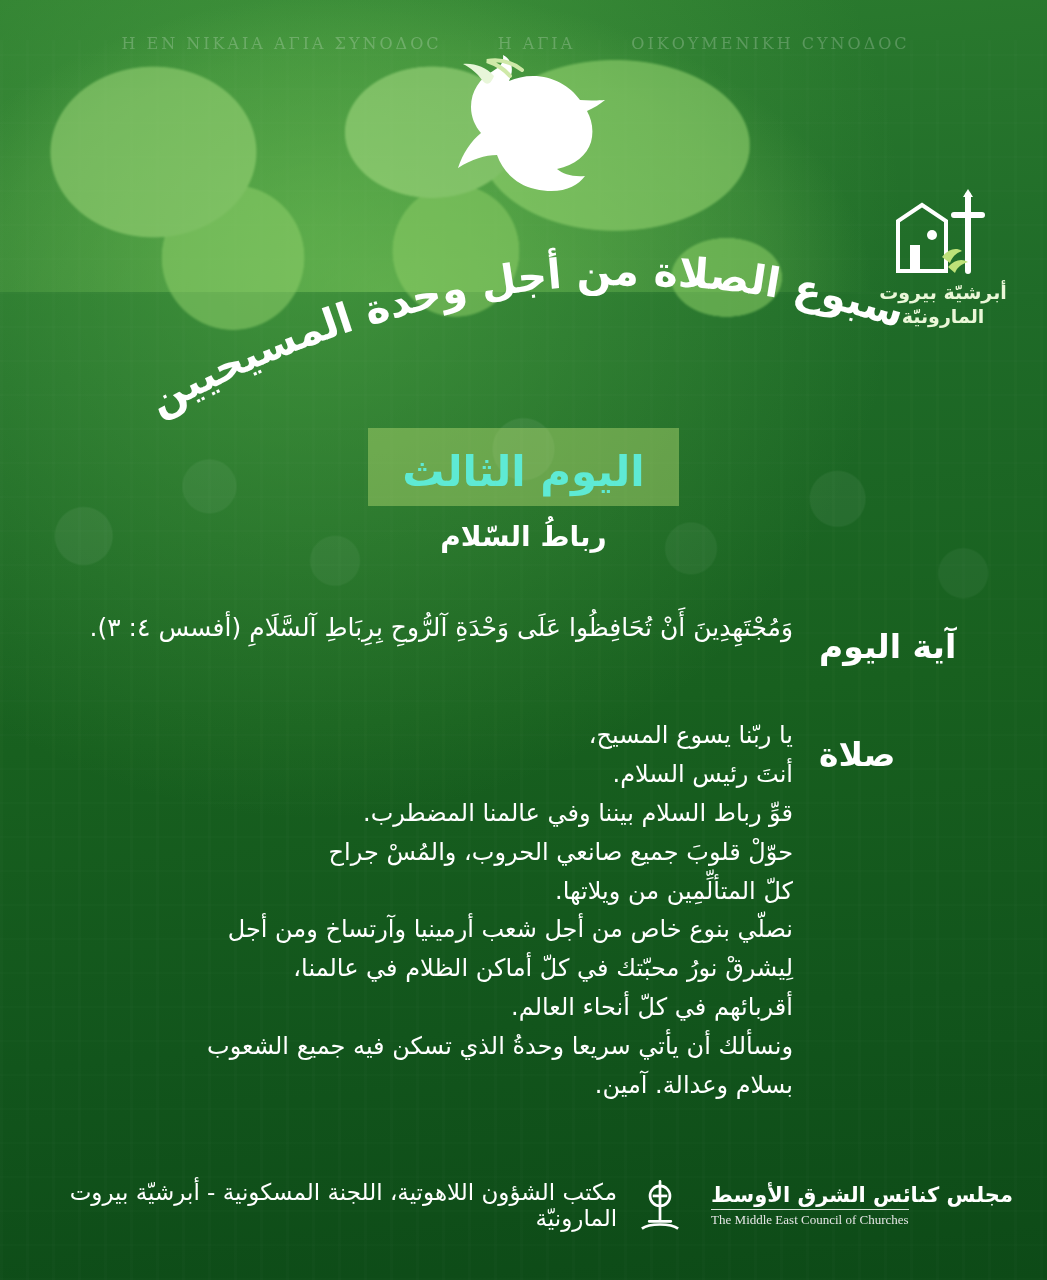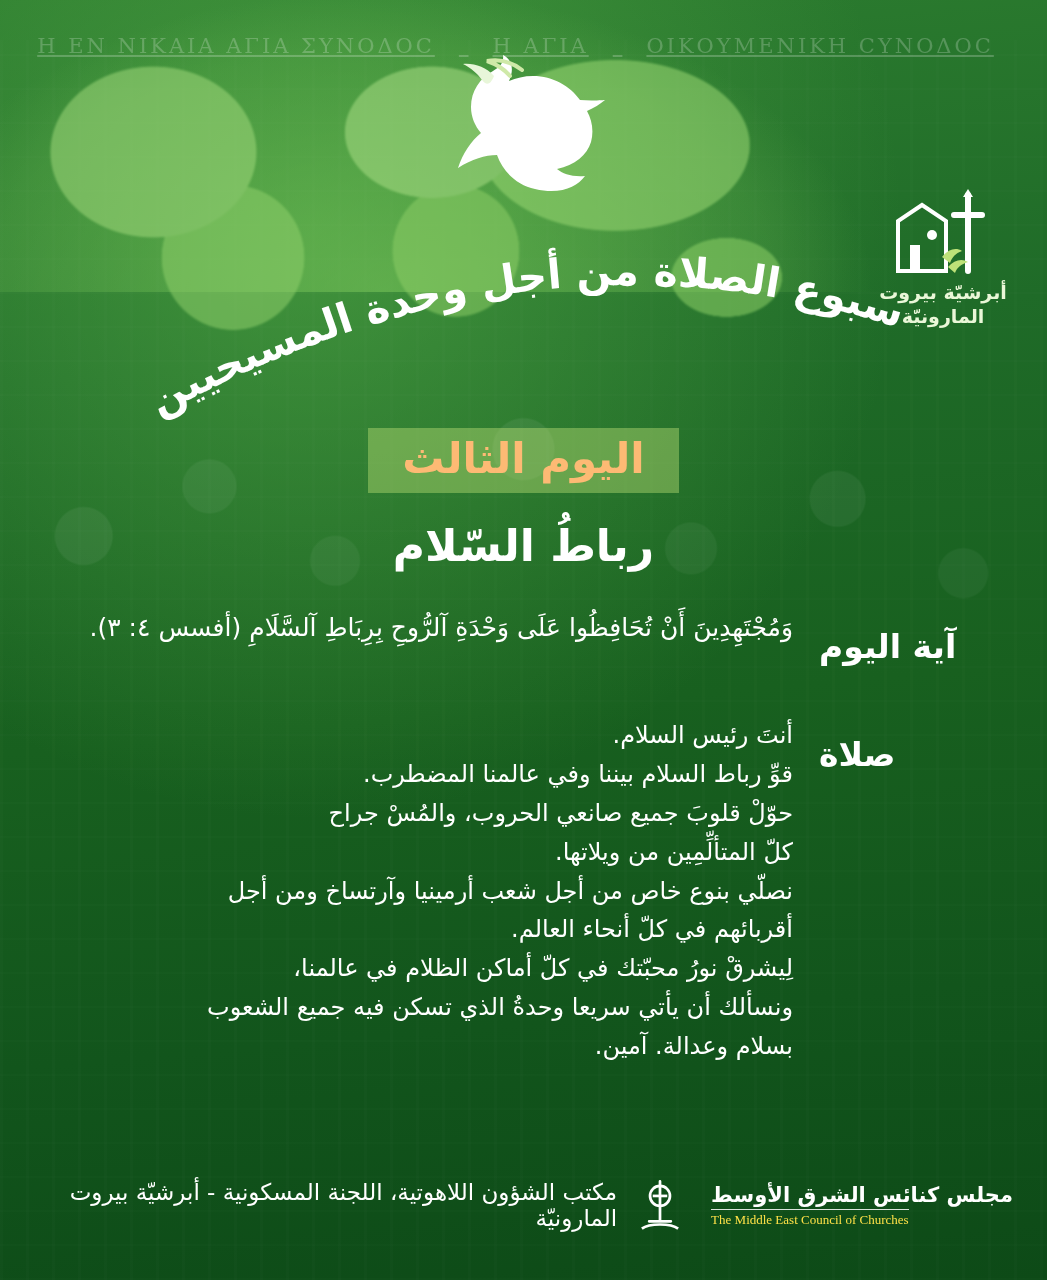--- a/index.html
+++ b/index.html
@@ -65,27 +65,26 @@
       radial-gradient(ellipse 17% 26% at 72% 38%, #9ad873 0 99%, rgba(0,0,0,0) 100%),
       radial-gradient(ellipse 7% 12% at 86% 78%, #8dd067 0 99%, rgba(0,0,0,0) 100%);
     filter: blur(1px);
   }
   .greek-band {
     position: absolute;
     left: 0; right: 16px; top: 34px;
     height: 60px;
     text-align: center;
     font-family: "DejaVu Serif", serif;
-    font-size: 21px;
+    font-size: 16px;
     letter-spacing: 3px;
     color: rgba(255,255,255,0.22);
     white-space: nowrap;
     overflow: hidden;
     direction: ltr;
-    text-decoration: underline;
   }
   .greek-band span { margin: 0 24px; }
 
   
   .dove {
     position: absolute;
     left: 430px;
     top: 48px;
     width: 190px;
     height: 200px;
@@ -127,35 +126,35 @@
 
   
   .day-badge {
     position: absolute;
     top: 428px;
     left: 0; right: 0;
     text-align: center;
   }
   .day-badge-inner {
     display: inline-block;
-    padding: 6px 34px 10px;
+    padding: 19px 34px 10px;
     background: rgba(190,226,120,0.42);
     font-size: 42px;
     font-weight: bold;
-    color: #fdba74;
+    color: #5eead4;
     letter-spacing: 1px;
   }
 
   
   .subtitle {
     position: absolute;
     top: 520px;
     left: 0; right: 0;
     text-align: center;
-    font-size: 44px;
+    font-size: 28px;
     font-weight: bold;
     color: #ffffff;
   }
 
   
   .row {
     position: absolute;
     display: flex;
     align-items: flex-start;
     justify-content: flex-start;
@@ -210,21 +209,21 @@
     direction: ltr;
   }
   .mecc-arabic {
     font-size: 21px;
     font-weight: bold;
     color: #ffffff;
     letter-spacing: 0px;
   }
   .mecc-en {
     font-size: 13px;
-    color: #fde047;
+    color: #e5e5e5;
     font-family: "Liberation Serif", serif;
     border-top: 1px solid rgba(255,255,255,0.85);
     padding-top: 2px;
     margin-top: 2px;
     white-space: nowrap;
   }
   .mecc-block { display: flex; flex-direction: column; align-items: flex-start; }
 </style>
 </head>
 <body>
@@ -286,27 +285,28 @@
   <div class="subtitle">رباطُ السّلام</div>
 
   <div class="row" id="row-verse">
     <div class="row-label">آية اليوم</div>
     <div class="row-body">وَمُجْتَهِدِينَ أَنْ تُحَافِظُوا عَلَى وَحْدَةِ آلرُّوحِ بِرِبَاطِ آلسَّلَامِ (أفسس ٤: ٣).</div>
   </div>
 
   <div class="row" id="row-prayer">
     <div class="row-label">صلاة</div>
     <div class="row-body">
+      <span class="prayer-line">يا ربّنا يسوع المسيح،</span>
       <span class="prayer-line">أنتَ رئيس السلام.</span>
       <span class="prayer-line">قوِّ رباط السلام بيننا وفي عالمنا المضطرب.</span>
       <span class="prayer-line">حوّلْ قلوبَ جميع صانعي الحروب، والمُسْ جراح</span>
       <span class="prayer-line">كلّ المتألِّمِين من ويلاتها.</span>
       <span class="prayer-line">نصلّي بنوع خاص من أجل شعب أرمينيا وآرتساخ ومن أجل</span>
+      <span class="prayer-line">لِيشرقْ نورُ محبّتك في كلّ أماكن الظلام في عالمنا،</span>
       <span class="prayer-line">أقربائهم في كلّ أنحاء العالم.</span>
-      <span class="prayer-line">لِيشرقْ نورُ محبّتك في كلّ أماكن الظلام في عالمنا،</span>
       <span class="prayer-line">ونسألك أن يأتي سريعا وحدةُ الذي تسكن فيه جميع الشعوب</span>
       <span class="prayer-line">بسلام وعدالة. آمين.</span>
     </div>
   </div>
 
   <div class="footer">
     <div class="mecc-logo">
       <svg viewBox="0 0 64 64" width="58" height="58" aria-hidden="true">
         <circle cx="32" cy="22" r="11" fill="none" stroke="#ffffff" stroke-width="3"></circle>
         <path d="M32 6v44M20 50h24" stroke="#ffffff" stroke-width="3" stroke-linecap="round"></path>

